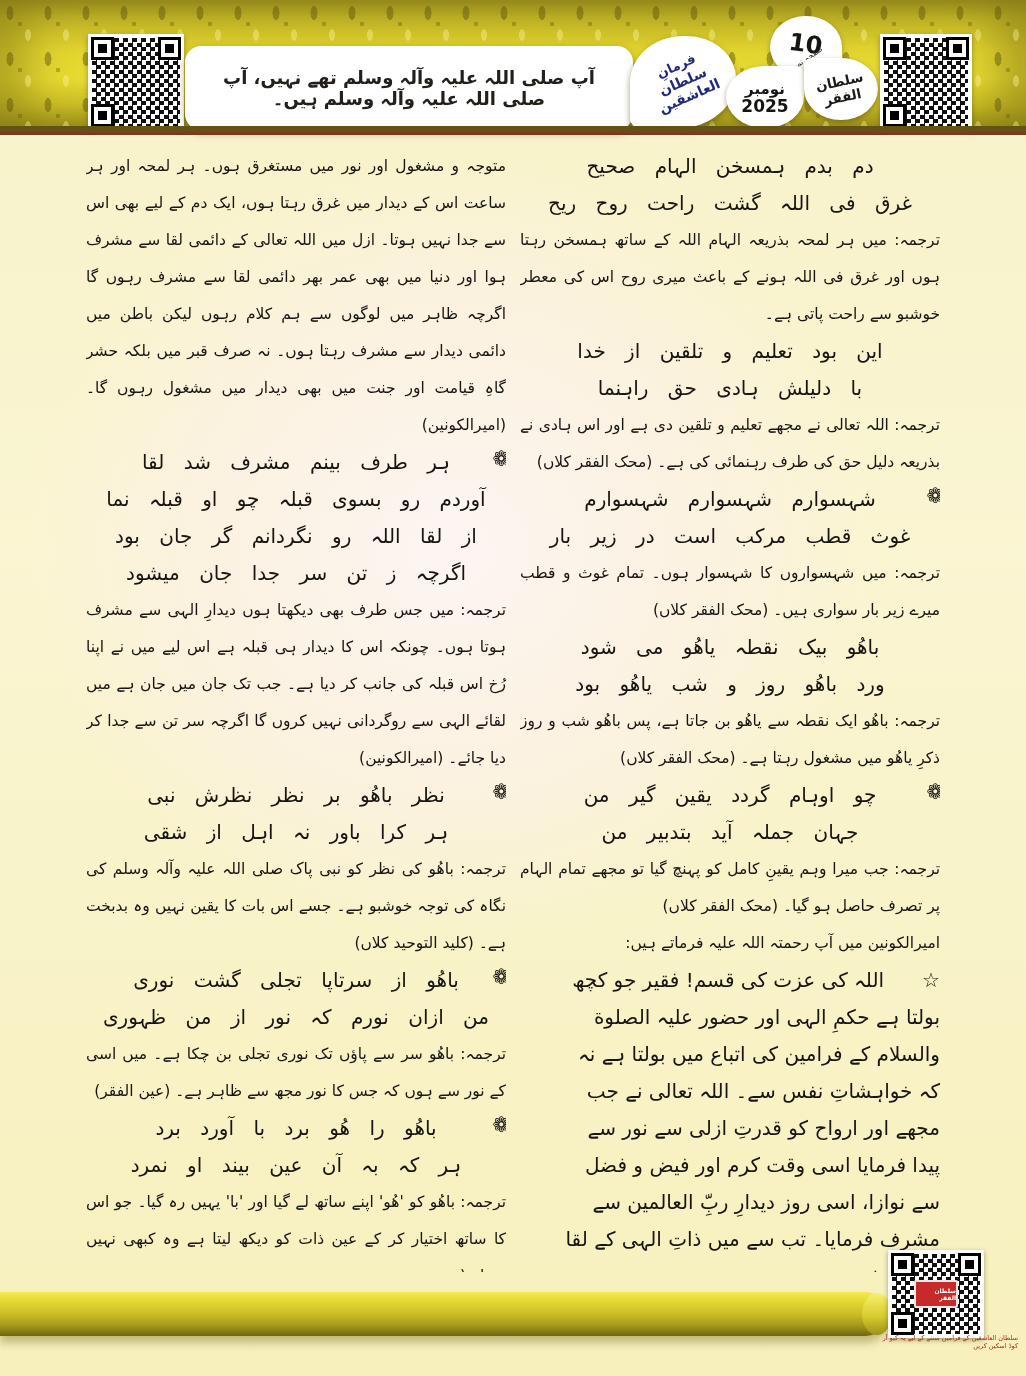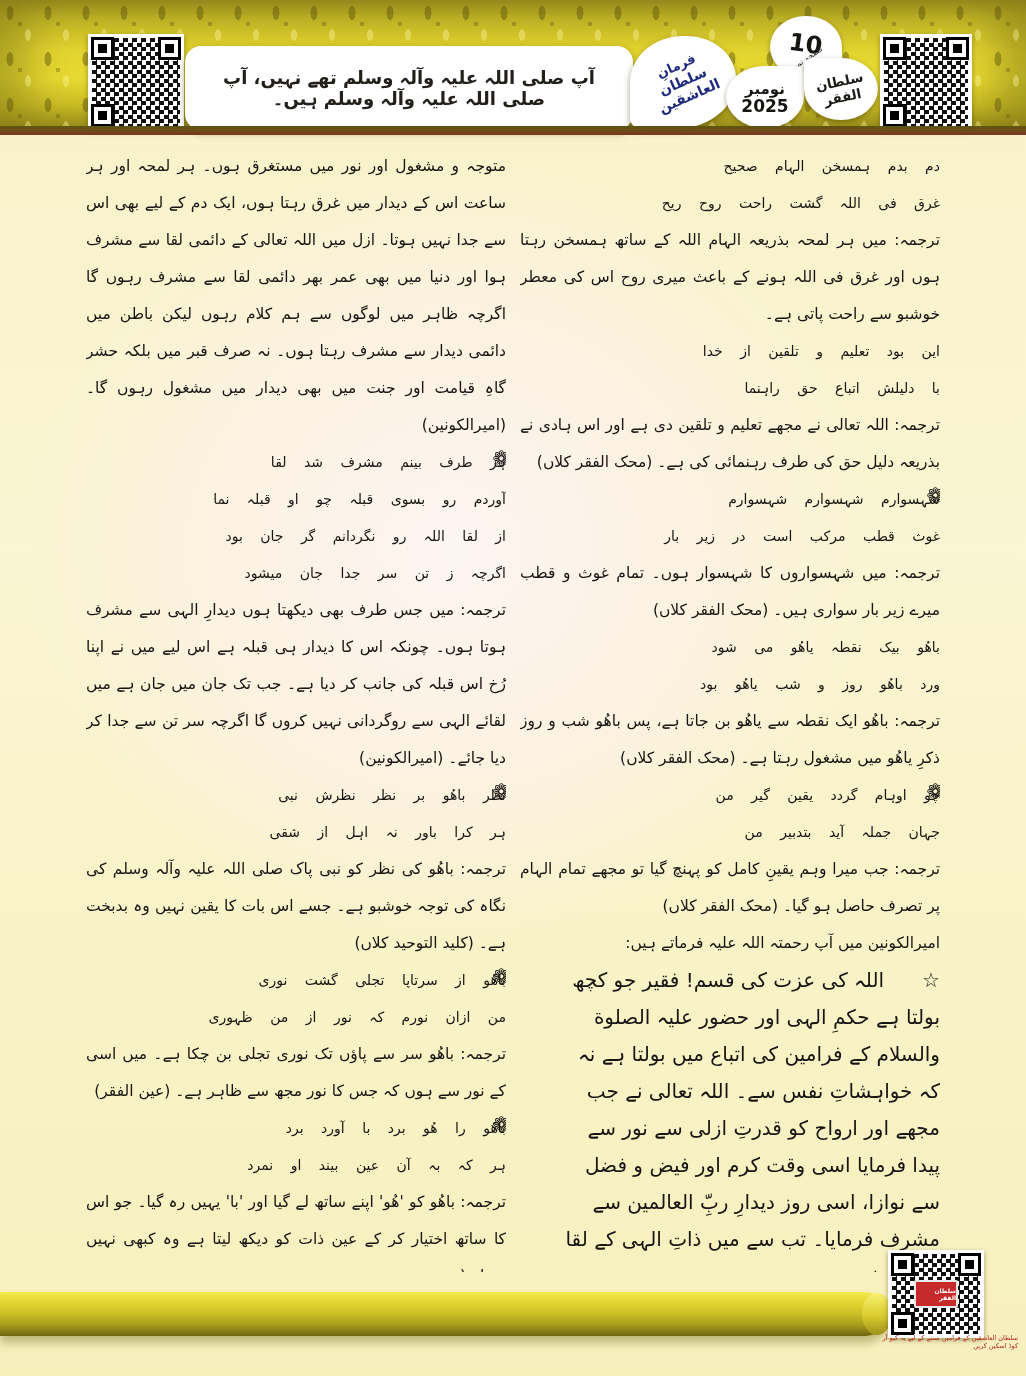--- a/index.html
+++ b/index.html
@@ -49,21 +49,21 @@
   .badge-date .m{font-size:15px;font-weight:bold;}.badge-date .y{font-size:17px;font-weight:bold;line-height:1;}
   .badge-logo{left:804px;top:58px;width:74px;height:62px;border-radius:12% 58% 58% 58%;}
   .badge-logo .t{font-size:13.5px;font-weight:bold;transform:rotate(-12deg);color:#1c1a16;}
   
   .content{position:absolute;top:148px;right:86px;width:854px;height:1124px;
            display:flex;gap:14px;overflow:hidden;}
   .col{flex:1 1 0;overflow:hidden;font-size:15.5px;line-height:37px;}
   .block{position:relative;}
   .block.prose{text-align:justify;}
   .block.lead{text-align:right;}
-  .verse{text-align:right;word-spacing:13px;font-size:14px;}
+  .verse{text-align:center;word-spacing:13px;font-size:20px;}
   .ornament{position:absolute;right:-4px;top:5px;font-size:21px;line-height:1;color:#141210;}
   .star{font-size:20px;margin-left:38px;}
   
   .tube{position:absolute;left:0;top:1292px;width:888px;height:44px;
         border-radius:0 26px 26px 0;
         background:linear-gradient(180deg,#f4ea4e 0%,#e4d733 22%,#cdc026 48%,#a89b1d 75%,#6f650f 100%);
         box-shadow:0 7px 9px rgba(150,140,70,.55);}
   .tube::after{content:"";position:absolute;right:-4px;top:1px;width:30px;height:42px;border-radius:50%;
         background:linear-gradient(180deg,#f8f070 0%,#d9cc2e 55%,#9d911b 100%);}
   .qr-bottom{left:888px;top:1250px;width:88px;height:80px;}
@@ -121,21 +121,21 @@
 
   <div class="content">
     <div class="col" id="col-right">
         <div class="block couplet">
           <div class="verse">دم بدم ہمسخن الہام صحیح</div>
           <div class="verse">غرق فی اللہ گشت راحت روح ریح</div>
         </div>
         <div class="block prose">ترجمہ: میں ہر لمحہ بذریعہ الہام اللہ کے ساتھ ہمسخن رہتا ہوں اور غرق فی اللہ ہونے کے باعث میری روح اس کی معطر خوشبو سے راحت پاتی ہے۔</div>
         <div class="block couplet">
           <div class="verse">این بود تعلیم و تلقین از خدا</div>
-          <div class="verse">با دلیلش اتباع حق راہنما</div>
+          <div class="verse">با دلیلش ہادی حق راہنما</div>
         </div>
         <div class="block prose">ترجمہ: اللہ تعالی نے مجھے تعلیم و تلقین دی ہے اور اس ہادی نے بذریعہ دلیل حق کی طرف رہنمائی کی ہے۔ (محک الفقر کلاں)</div>
         <div class="block couplet">
           <span class="ornament">❁</span>
           <div class="verse">شہسوارم شہسوارم شہسوارم</div>
           <div class="verse">غوث قطب مرکب است در زیر بار</div>
         </div>
         <div class="block prose">ترجمہ: میں شہسواروں کا شہسوار ہوں۔ تمام غوث و قطب میرے زیر بار سواری ہیں۔ (محک الفقر کلاں)</div>
         <div class="block couplet">
           <div class="verse">باھُو بیک نقطہ یاھُو می شود</div>

